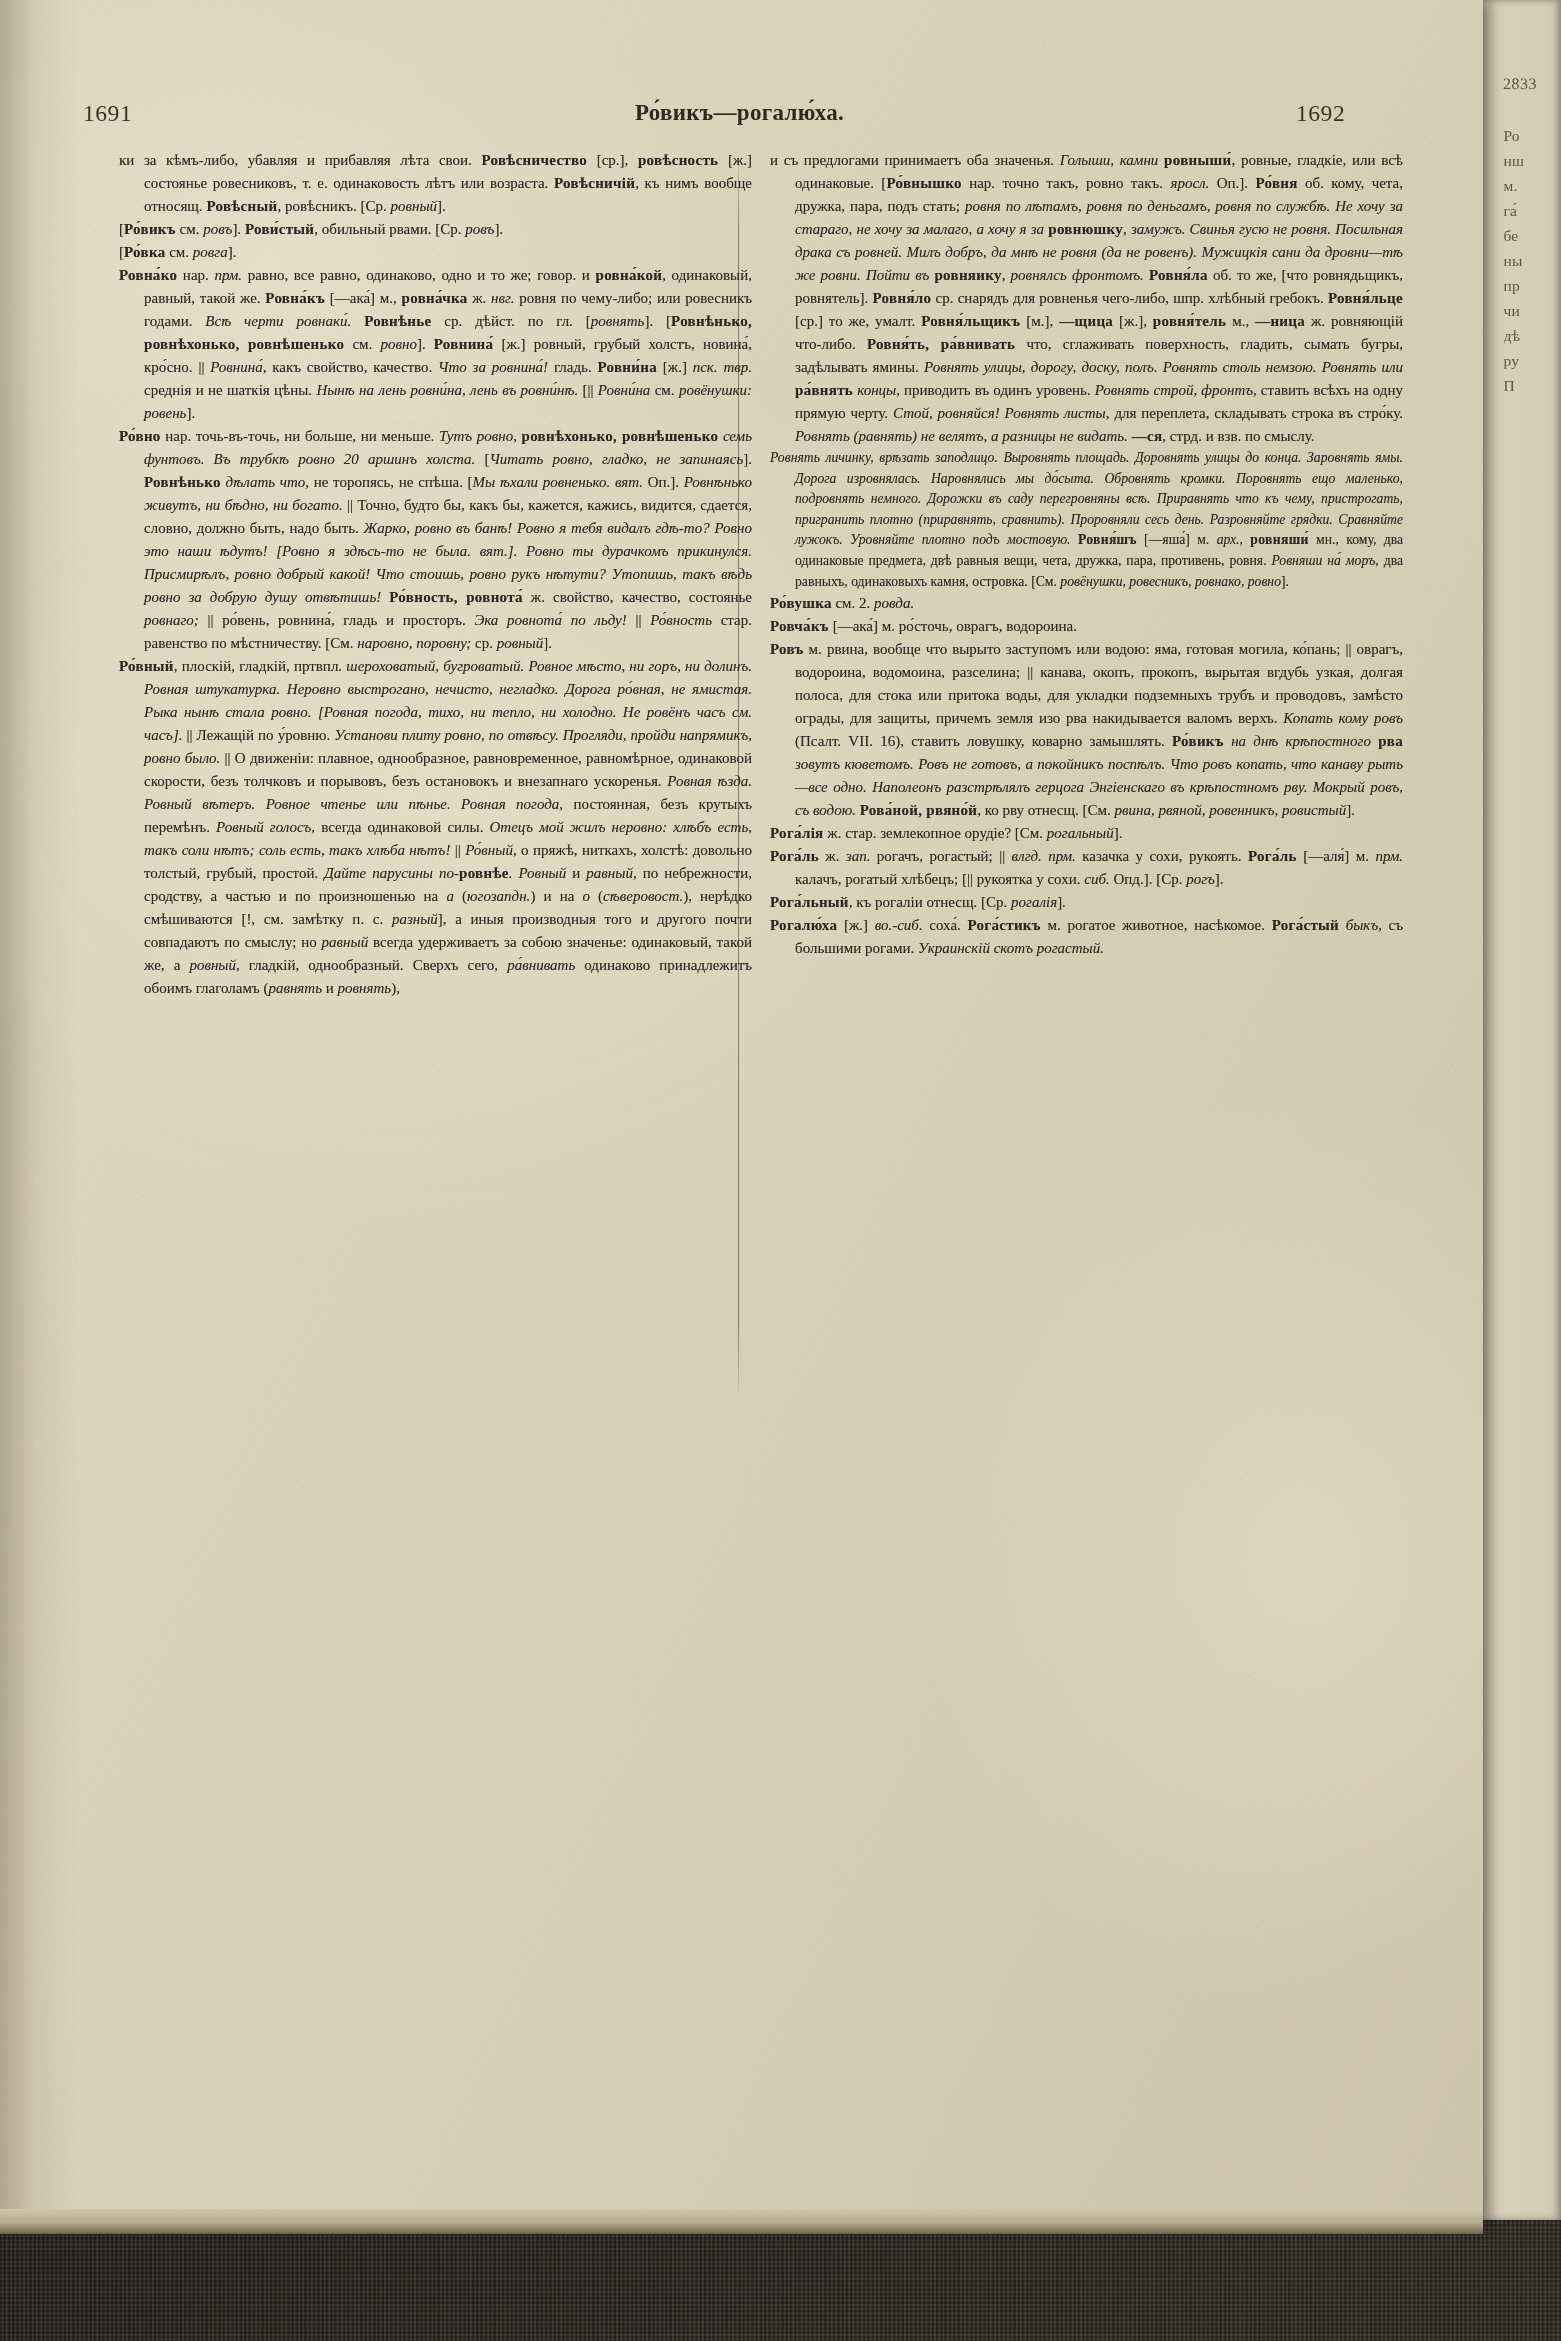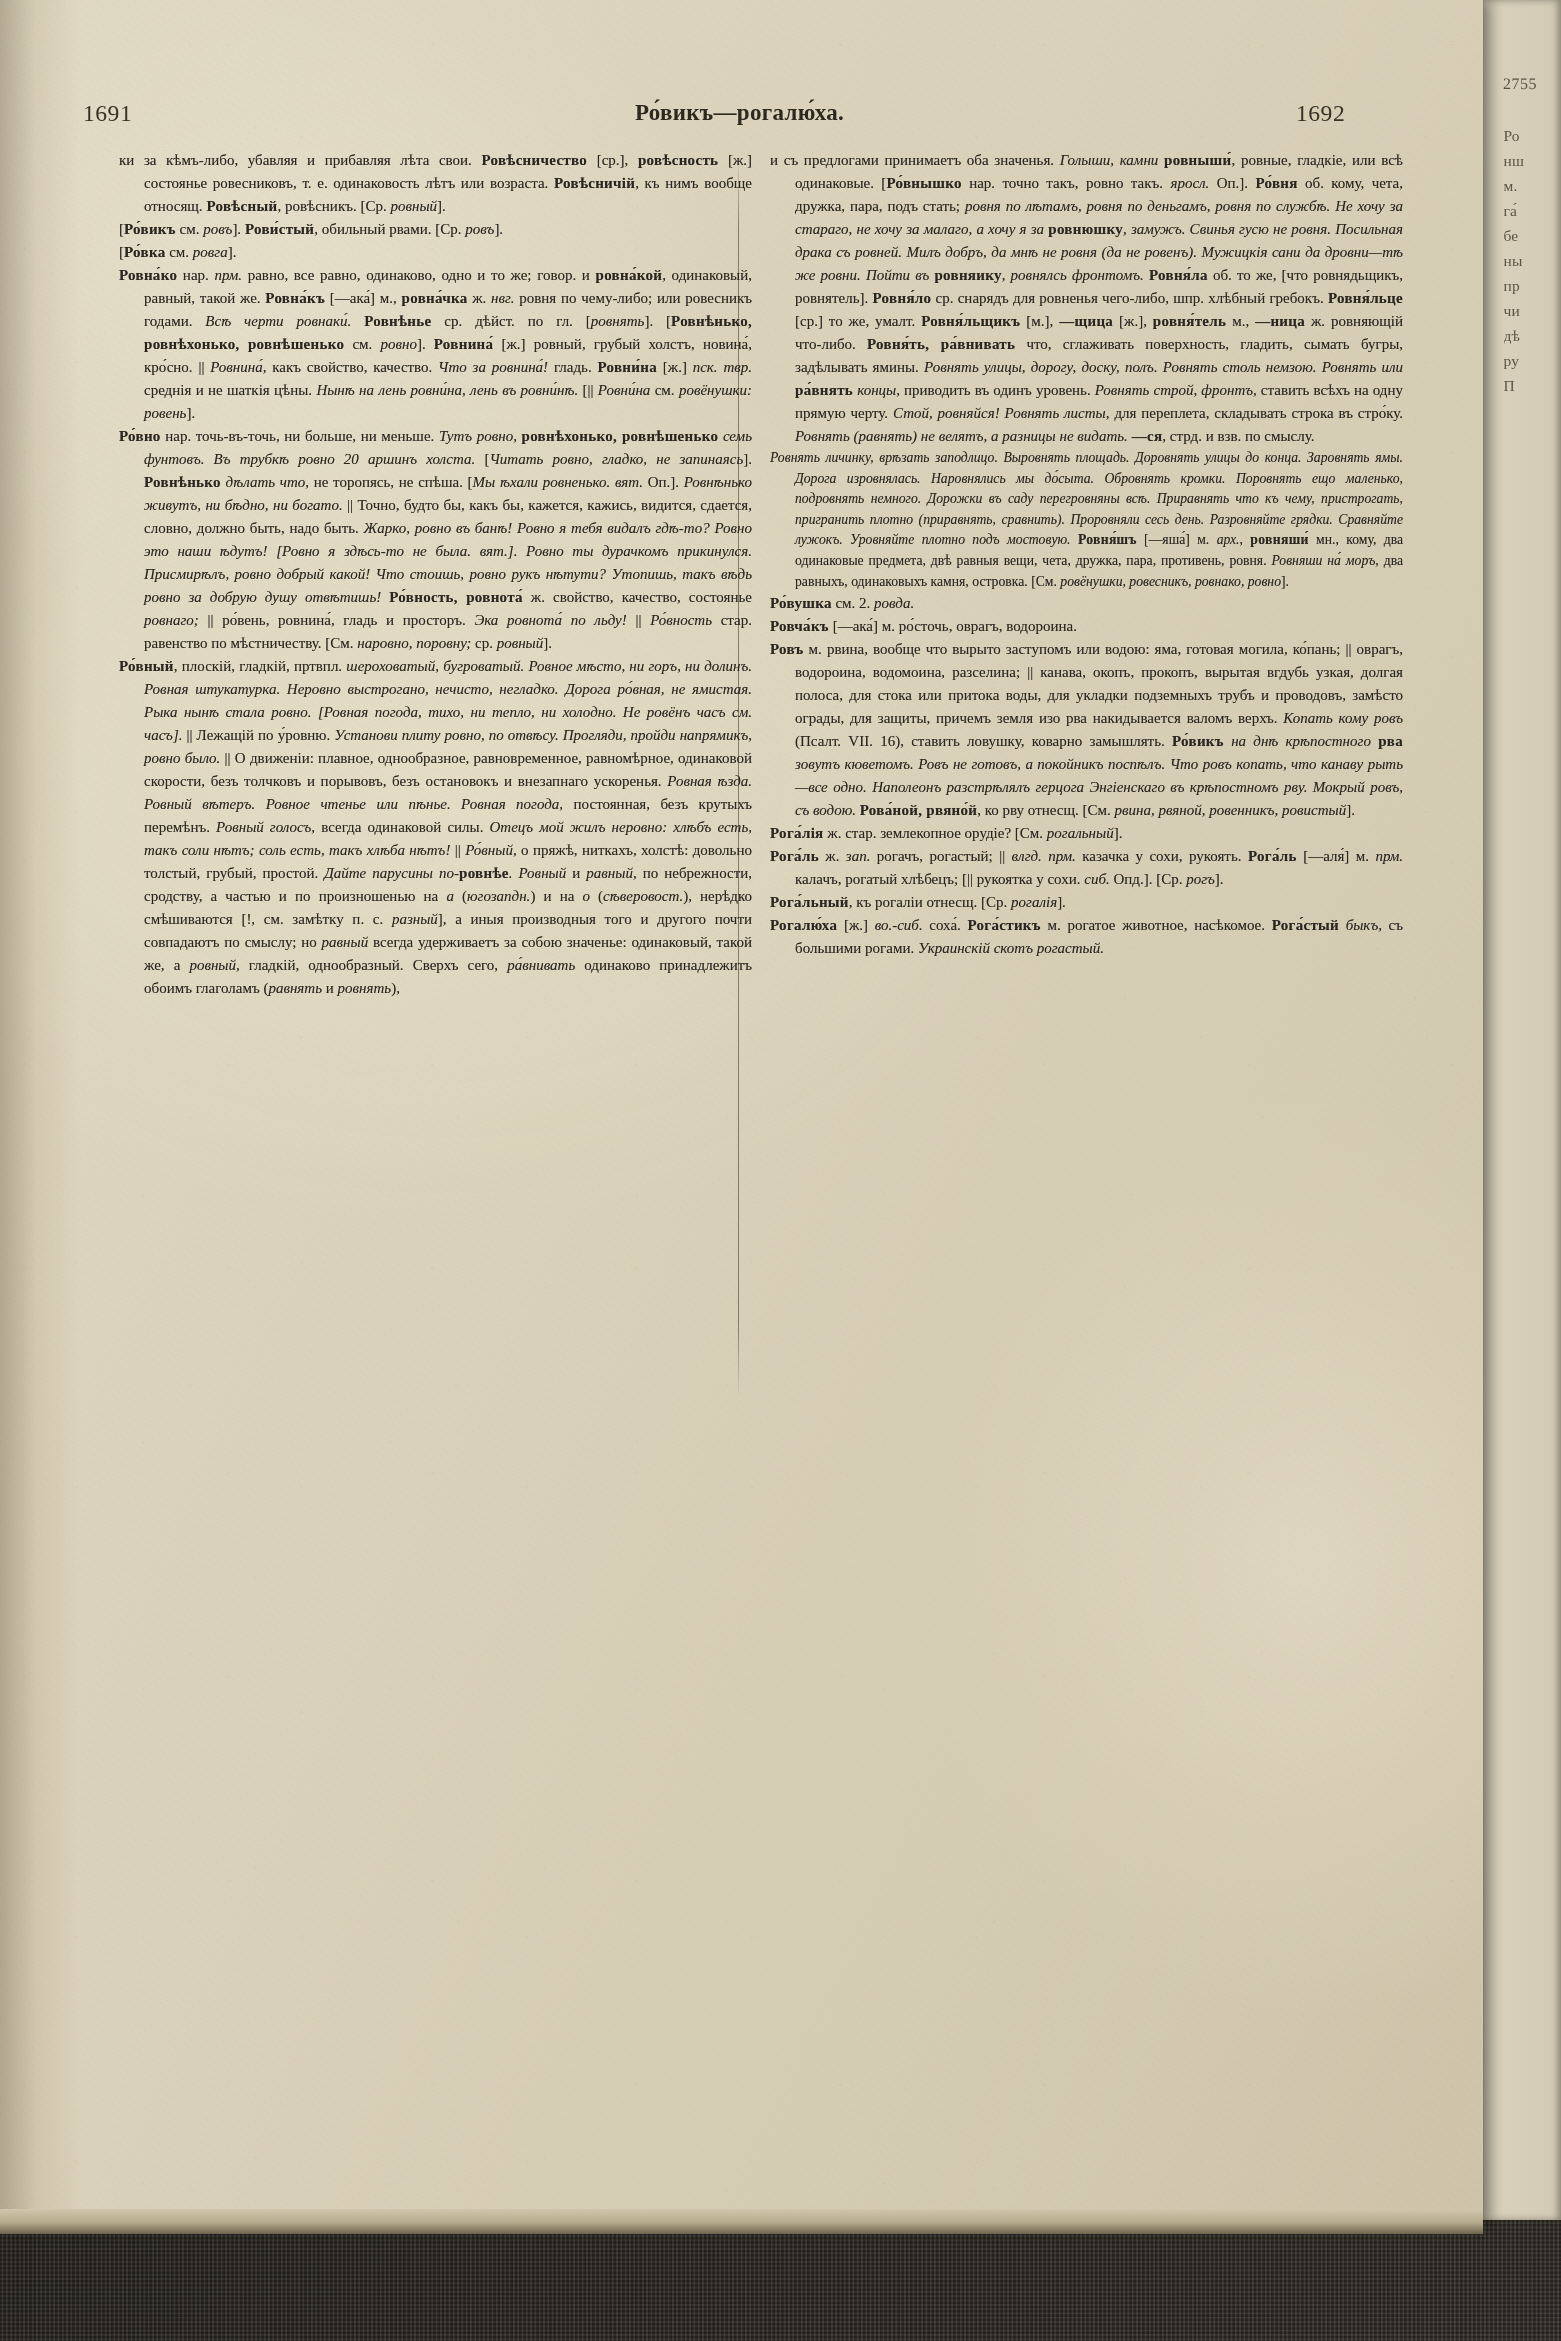--- a/index.html
+++ b/index.html
@@ -106,21 +106,21 @@
     background:radial-gradient(804px 590px at 30% 35%, rgba(255,250,235,.10) 0%, rgba(120,100,60,.07) 75%);
     mix-blend-mode:multiply;
   }
 </style>
 </head>
 <body>
 
 <div id="backdrop"></div>
 
 <div id="nextpage">
-  <div class="np-num">2755</div>
+  <div class="np-num">2833</div>
   <div class="np-lines">
       <div>Ро</div>
       <div>нш</div>
       <div>м.</div>
       <div>га́</div>
       <div>бе</div>
       <div>ны</div>
       <div>пр</div>
       <div>чи</div>
       <div>дѣ</div>

